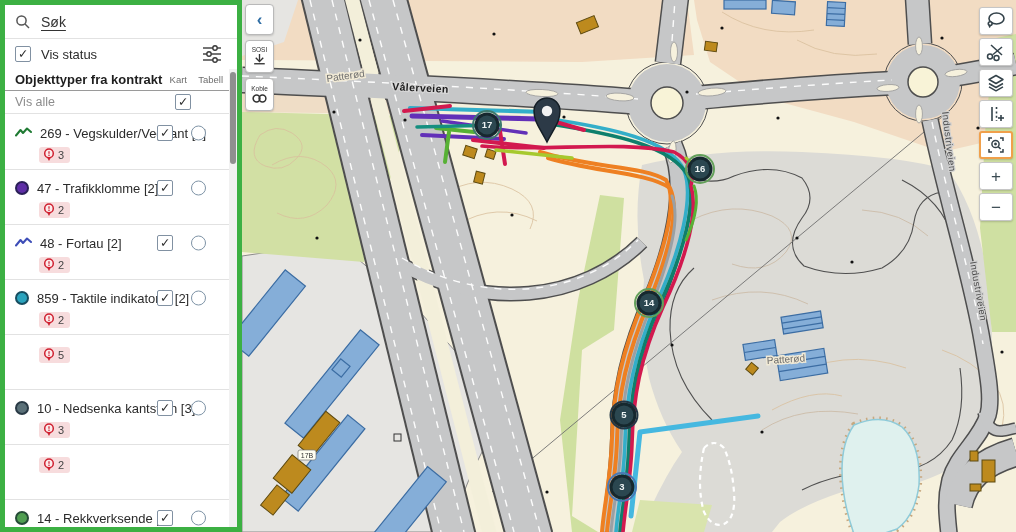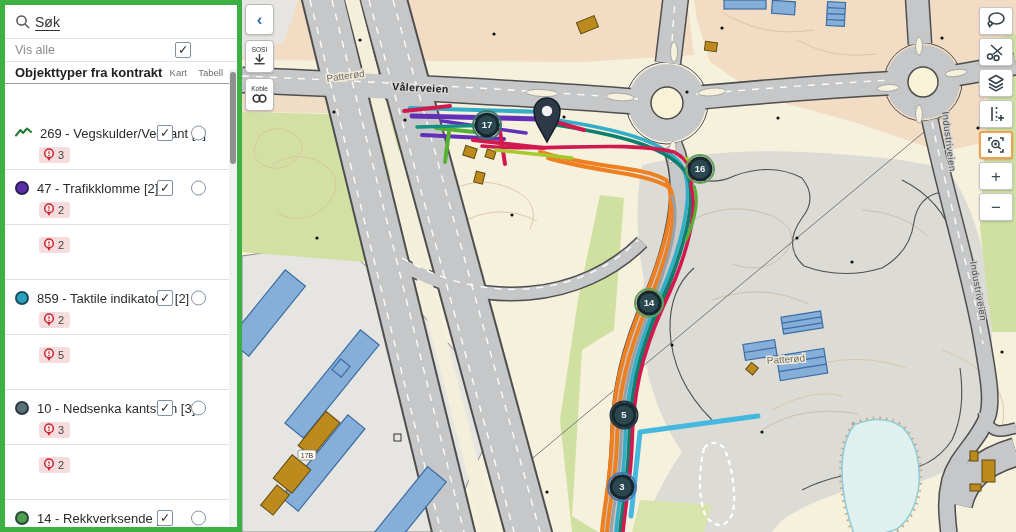--- a/index.html
+++ b/index.html
@@ -3,21 +3,21 @@
 <meta charset="utf-8">
 <style>
   html,body{margin:0;padding:0;background:#888;}
   *{box-sizing:border-box;font-family:"Liberation Sans",sans-serif;}
   .app{position:relative;width:1016px;height:532px;background:#fff;overflow:hidden;}
 
   
   .sidebar{position:absolute;left:0;top:0;width:242px;height:532px;background:#fff;
            border:5px solid #3cb043;z-index:40;overflow:hidden;}
   .srow{position:relative;display:flex;align-items:center;}
-  .search-row{height:34px;border-bottom:1px solid #e2e2e2;padding:0 10px;gap:4px;}
+  .search-row{height:34px;border-bottom:1px solid #e2e2e2;padding:0 10px;gap:10px;}
   .search-ph{font-size:14px;color:#333;text-decoration:underline;text-underline-offset:3px;}
   .status-row{height:30px;padding:0 10px;gap:10px;}
   .filter-ic{position:absolute;right:14px;top:5px;cursor:pointer;}
   .list-head{height:22px;padding:0 10px;border-bottom:1px solid #9a9a9a;}
   .list-head .title{font-size:13px;font-weight:bold;color:#1e1e1e;}
   .colcap{position:absolute;font-size:9.5px;color:#6e6e6e;top:5px;}
   .cap-kart{right:50px;} .cap-tabell{right:14px;}
   .visalle-row{height:23px;padding:0 10px;border-bottom:1px solid #e2e2e2;}
   .visalle-row span{font-size:12.5px;color:#8c8c8c;}
   .cb{width:16px;height:16px;border:1px solid #8191a2;border-radius:2px;background:#fff;
@@ -72,30 +72,44 @@
   <div class="sidebar">
 
     <div class="srow search-row">
       <svg width="16" height="16" viewBox="0 0 16 16">
         <circle cx="6.5" cy="6.5" r="4.6" fill="none" stroke="#555" stroke-width="1.5"></circle>
         <line x1="10" y1="10" x2="14" y2="14" stroke="#555" stroke-width="1.5"></line>
       </svg>
       <span class="search-ph">Søk</span>
     </div>
 
-
-    <div class="srow visalle-row">
-      <span>Vis alle</span>
-      <div class="cb checked col-kart"></div>
+    <div class="srow status-row">
+      <div class="cb checked"></div>
+      <span class="lbl">Vis status</span>
+      <svg class="filter-ic" width="22" height="20" viewBox="0 0 22 20">
+        <g stroke="#3a3a3a" stroke-width="1.4" fill="#fff">
+          <line x1="2" y1="4" x2="20" y2="4"></line>
+            <circle cx="14" cy="4" r="2.2"></circle>
+          <line x1="2" y1="10" x2="20" y2="10"></line>
+            <circle cx="8" cy="10" r="2.2"></circle>
+          <line x1="2" y1="16" x2="20" y2="16"></line>
+            <circle cx="14" cy="16" r="2.2"></circle>
+        </g>
+      </svg>
     </div>
 
     <div class="srow list-head">
       <span class="title">Objekttyper fra kontrakt</span>
       <span class="colcap cap-kart">Kart</span>
       <span class="colcap cap-tabell">Tabell</span>
+    </div>
+
+    <div class="srow visalle-row">
+      <span>Vis alle</span>
+      <div class="cb checked col-kart"></div>
     </div>
 
     <div class="items" id="items">
     <div class="item">
       <div class="r1">
         <span class="ic-slot"><svg width="17" height="12" viewBox="0 0 17 12">
                 <polyline points="1,9.5 5.5,4 8,7 12,2.5 16,6" fill="none" stroke="#1f7a33" stroke-width="2" stroke-linecap="round" stroke-linejoin="round"></polyline>
               </svg></span>
         <span class="lbl t-label">269 - Vegskulder/Vegkant [3]</span>
         <div class="cb checked col-kart"></div>
@@ -130,20 +144,28 @@
             <circle cx="6" cy="5.4" r="4.3" fill="#fbecec" stroke="#cf2030" stroke-width="1.5"></circle>
             <line x1="6" y1="3.2" x2="6" y2="5.8" stroke="#cf2030" stroke-width="1.2"></line>
             <circle cx="6" cy="7.3" r="0.8" fill="#cf2030"></circle>
           </svg>
           <span class="b-count">2</span>
         </span>
       </div>
     </div>
 
     <div class="item">
+      <div class="r1">
+        <span class="ic-slot"><svg width="17" height="12" viewBox="0 0 17 12">
+                <polyline points="1,9.5 5.5,4 8,7 12,2.5 16,6" fill="none" stroke="#3d4db7" stroke-width="2" stroke-linecap="round" stroke-linejoin="round"></polyline>
+              </svg></span>
+        <span class="lbl t-label">48 - Fortau [2]</span>
+        <div class="cb checked col-kart"></div>
+        <div class="radio col-tab"></div>
+      </div>
       <div class="r2">
         <span class="badge">
           <svg width="12" height="14" viewBox="0 0 12 14">
             <path d="M3.6,8.6 L6,13 L8.4,8.6" fill="#cf2030"></path>
             <circle cx="6" cy="5.4" r="4.3" fill="#fbecec" stroke="#cf2030" stroke-width="1.5"></circle>
             <line x1="6" y1="3.2" x2="6" y2="5.8" stroke="#cf2030" stroke-width="1.2"></line>
             <circle cx="6" cy="7.3" r="0.8" fill="#cf2030"></circle>
           </svg>
           <span class="b-count">2</span>
         </span>

